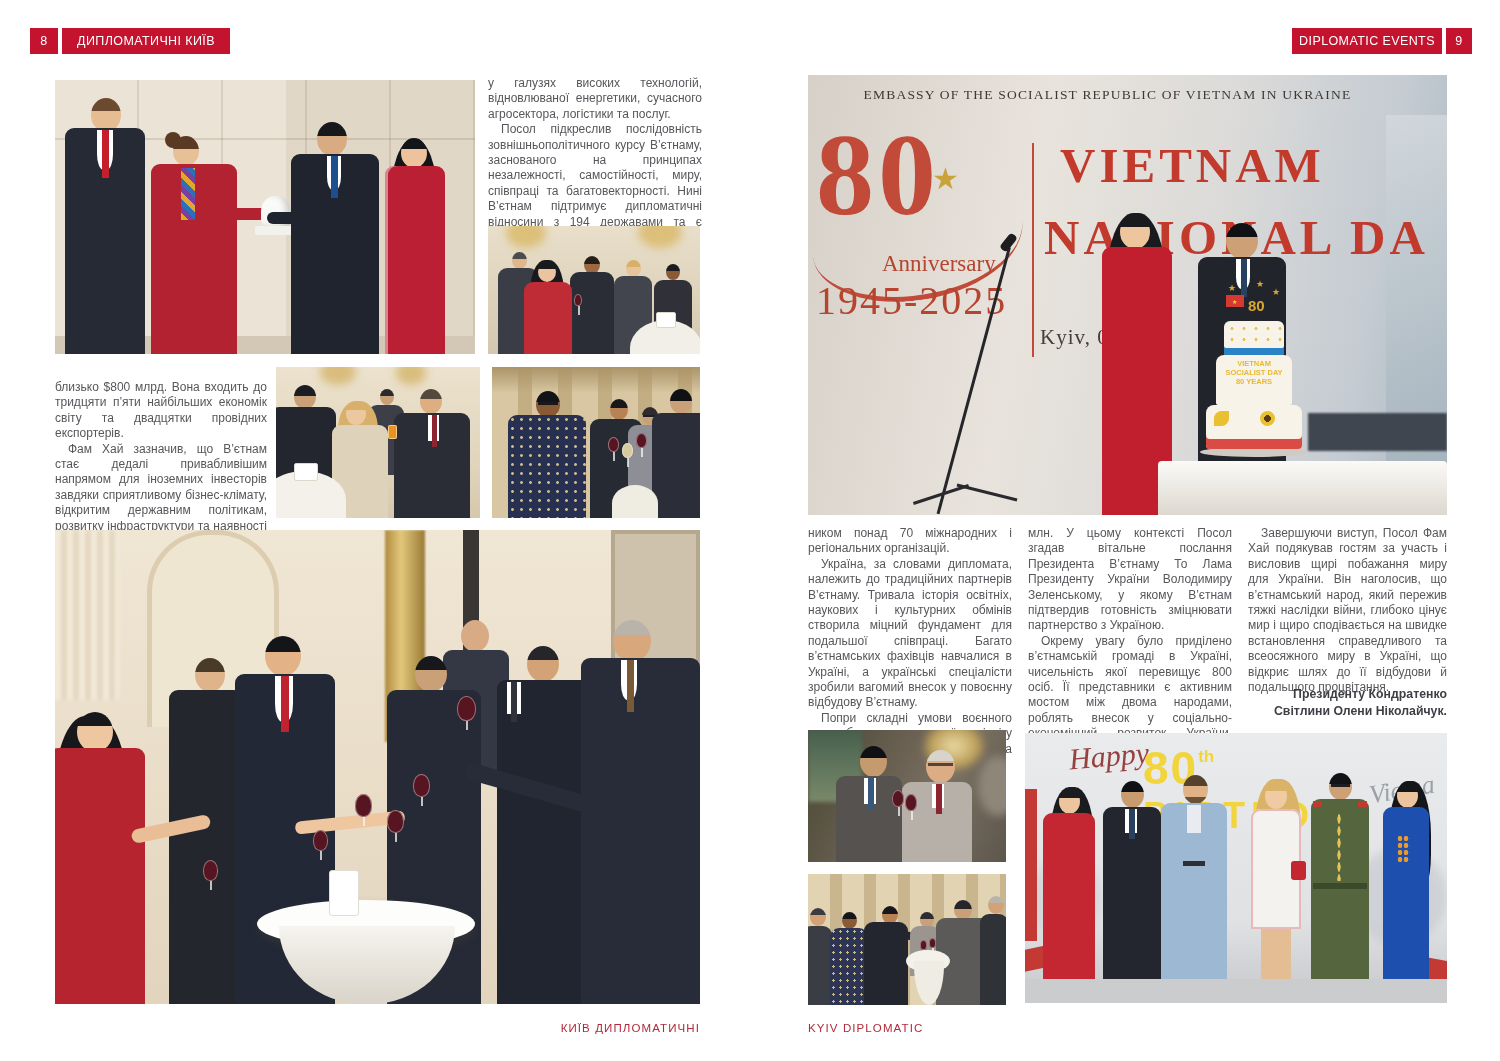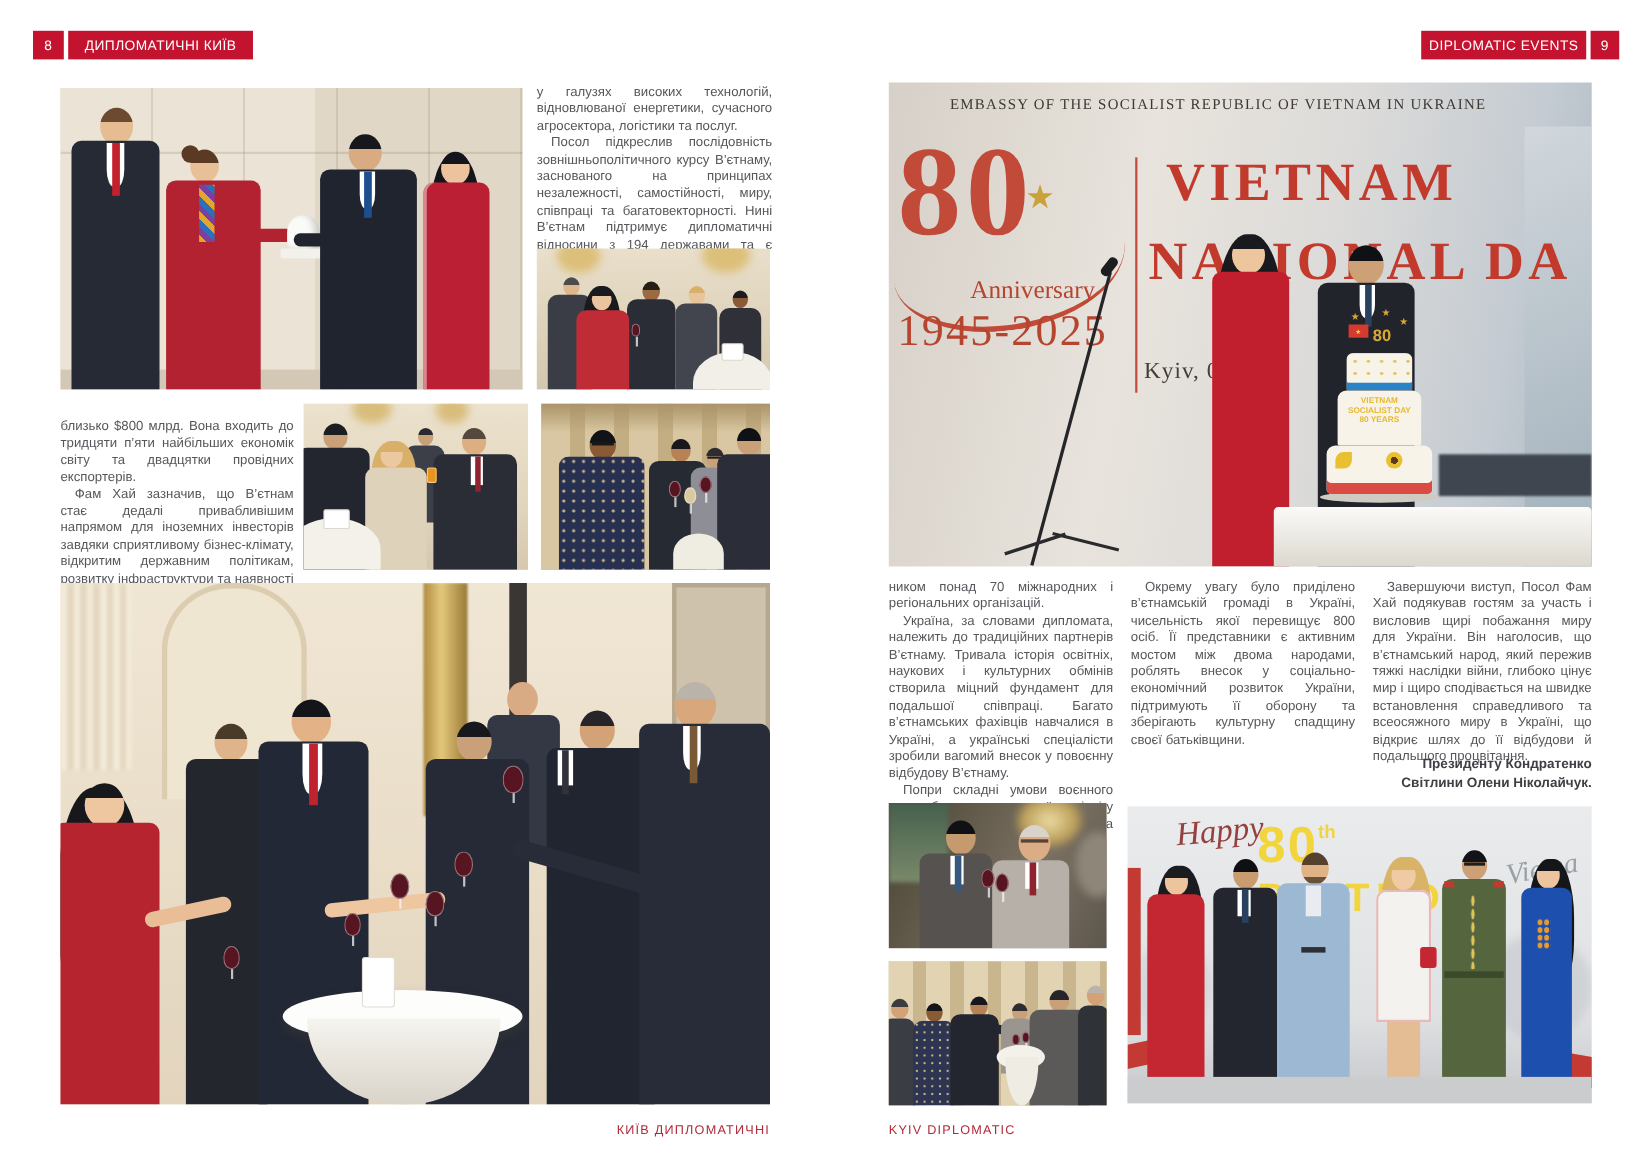--- a/index.html
+++ b/index.html
@@ -252,20 +252,21 @@
       <i style="left:464px;top:212px;font-size:9px;color:#d9a833">★</i>
     </div>
   </div>
 
   <div class="bodycol" style="left:808px;top:526px;width:204px;height:200px">
     <p>ником понад 70 міжнародних і регіональних організацій.</p>
     <p class="ind">Україна, за словами дипломата, належить до традиційних партнерів В’єтнаму. Тривала історія освітніх, наукових і культурних обмінів створила міцний фундамент для подальшої співпраці. Багато в’єтнамських фахівців навчалися в Україні, а українські спеціалісти зробили вагомий внесок у повоєнну відбудову В’єтнаму.</p>
     <p class="ind">Попри складні умови воєнного часу, обсяг двосторонньої торгівлі у першій половині 2025 року зріс на 30 %, сягнувши $560</p>
   </div>
   <div class="bodycol" style="left:1028px;top:526px;width:204px;height:200px">
+    <p>млн. У цьому контексті Посол згадав вітальне послання Президента В’єтнаму То Лама Президенту України Володимиру Зеленському, у якому В’єтнам підтвердив готовність зміцнювати партнерство з Україною.</p>
     <p class="ind">Окрему увагу було приділено в’єтнамській громаді в Україні, чисельність якої перевищує 800 осіб. Її представники є активним мостом між двома народами, роблять внесок у соціально-економічний розвиток України, підтримують її оборону та зберігають культурну спадщину своєї батьківщини.</p>
   </div>
   <div class="bodycol" style="left:1248px;top:526px;width:199px;height:160px">
     <p class="ind">Завершуючи виступ, Посол Фам Хай подякував гостям за участь і висловив щирі побажання миру для України. Він наголосив, що в’єтнамський народ, який пережив тяжкі наслідки війни, глибоко цінує мир і щиро сподівається на швидке встановлення справедливого та всеосяжного миру в Україні, що відкриє шлях до її відбудови й подальшого процвітання.</p>
   </div>
   <div class="credit" style="left:1248px;top:686px;width:199px">
     <span style="display:block">Президенту Кондратенко</span>
     <span style="display:block">Світлини Олени Ніколайчук.</span>
   </div>
 

